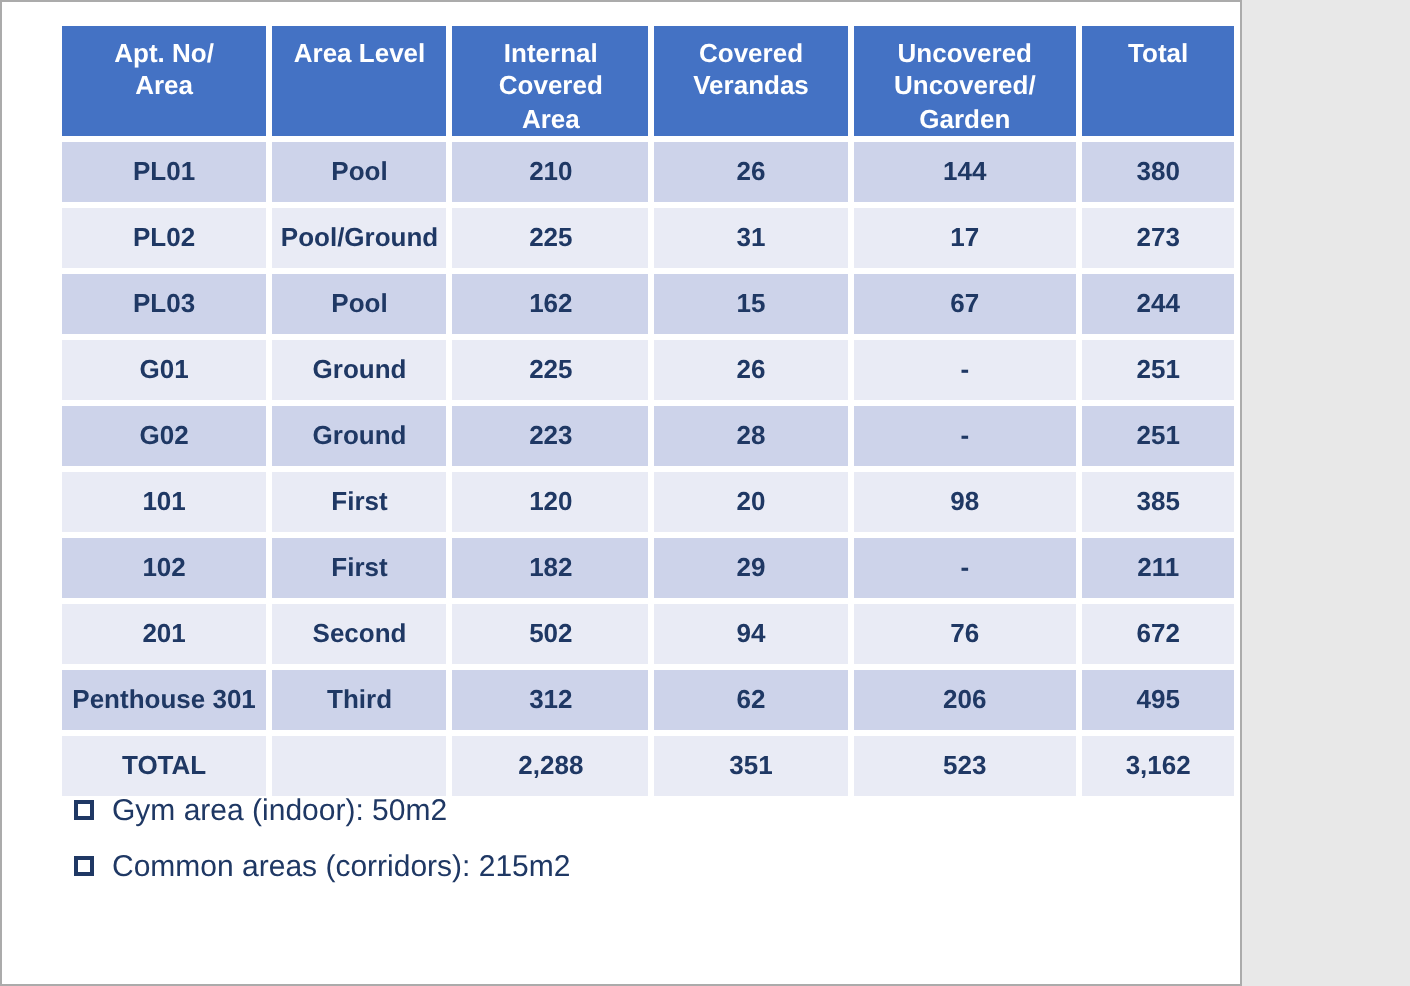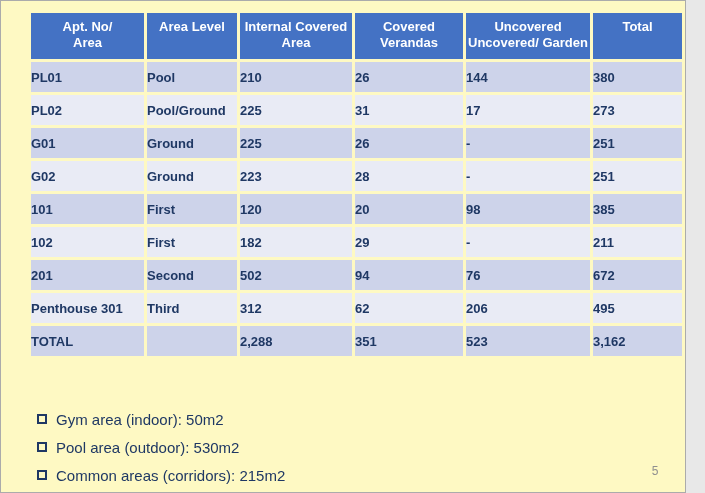--- a/index.html
+++ b/index.html
@@ -1,21 +1,21 @@
 <!DOCTYPE html>
 <html><head>
 <meta charset="utf-8">
 <style>
   * { margin: 0; padding: 0; box-sizing: border-box; }
   html, body { background: #e8e8e8; }
   .slide {
     position: relative;
-    width: 686px;
+    width: 621px;
     height: 493px;
-    background: #fef9c3;
+    background: #ffffff;
     border: 1px solid #ababab;
     overflow: hidden;
     font-family: "Liberation Sans", sans-serif;
   }
   table.area-table {
     position: absolute;
     left: 27px;
     top: 9px;
     border-collapse: separate;
     border-spacing: 3px;
@@ -33,29 +33,30 @@
     vertical-align: top;
     padding-top: 6px;
     height: 46px;
     white-space: pre-line;
     line-height: 1.25;
   }
   table.area-table td {
     font-size: 13px;
     font-weight: bold;
     color: #1F3864;
+    text-align: center;
     vertical-align: middle;
     height: 30px;
   }
   tbody tr:nth-child(odd) td { background: #CDD3EA; }
   tbody tr:nth-child(even) td { background: #E9EBF5; }
   .notes {
     position: absolute;
     left: 36px;
-    top: 408px;
+    top: 394px;
     list-style: none;
   }
   .notes li {
     display: flex;
     align-items: center;
     height: 20px;
     margin-bottom: 8px;
     font-size: 15px;
     color: #1F3864;
   }
@@ -116,20 +117,28 @@
       </tr>
       <tr>
         <td>PL02</td>
         <td>Pool/Ground</td>
         <td>225</td>
         <td>31</td>
         <td>17</td>
         <td>273</td>
       </tr>
       <tr>
+        <td>PL03</td>
+        <td>Pool</td>
+        <td>162</td>
+        <td>15</td>
+        <td>67</td>
+        <td>244</td>
+      </tr>
+      <tr>
         <td>G01</td>
         <td>Ground</td>
         <td>225</td>
         <td>26</td>
         <td>-</td>
         <td>251</td>
       </tr>
       <tr>
         <td>G02</td>
         <td>Ground</td>
@@ -181,23 +190,19 @@
     </tbody>
   </table>
 
   <ul class="notes">
     <li>
       <span class="bullet"></span>
       <span>Gym area (indoor): 50m2</span>
     </li>
     <li>
       <span class="bullet"></span>
-      <span>Pool area (outdoor): 530m2</span>
-    </li>
-    <li>
-      <span class="bullet"></span>
       <span>Common areas (corridors): 215m2</span>
     </li>
   </ul>
 
   <div class="page-number">5</div>
 
 </div>
 
 </body></html>

